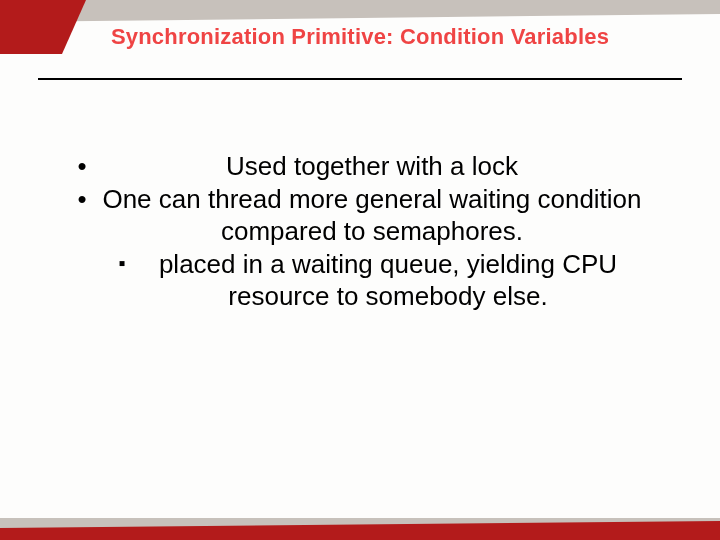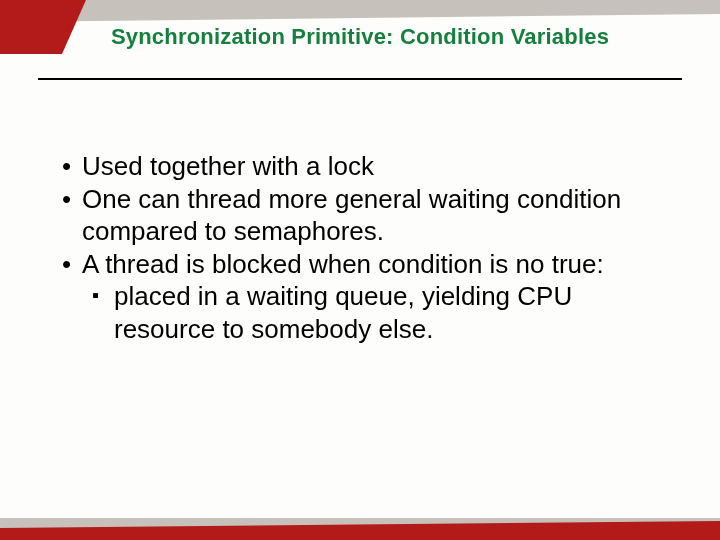--- a/index.html
+++ b/index.html
@@ -39,39 +39,40 @@
     height: 22px;
   }
   .title {
     position: absolute;
     top: 24px;
     left: 0;
     width: 720px;
     text-align: center;
     font-weight: bold;
     font-size: 22px;
-    color: #15803d;
+    color: #ef4444;
     letter-spacing: 0.2px;
   }
   .underline {
     position: absolute;
     top: 78px;
     left: 38px;
     width: 644px;
     height: 2px;
     background: #000;
   }
   .content {
     position: absolute;
     top: 150px;
     left: 62px;
     width: 600px;
     font-size: 26px;
     color: #000;
     line-height: 1.25;
+    text-align: center;
   }
   .b1 {
     margin-bottom: 0px;
   }
   .b1 .dot {
     display: inline-block;
     width: 20px;
     vertical-align: top;
   }
   .b1 .txt {
@@ -122,23 +123,20 @@
 
   <div class="underline"></div>
 
   <div class="content">
     <div class="b1">
       <span class="dot">•</span><span class="txt">Used together with a lock</span>
     </div>
     <div class="b1">
       <span class="dot">•</span><span class="txt">One can thread more general waiting condition compared to semaphores.</span>
     </div>
-    <div class="b1">
-      <span class="dot">•</span><span class="txt">A thread  is blocked when condition is no true:</span>
-    </div>
     <div class="b2">
       <span class="sq">▪</span><span class="txt">placed in a waiting queue,  yielding CPU resource to somebody else.</span>
     </div>
   </div>
 
   <svg class="footer-band" viewBox="0 0 720 22" preserveAspectRatio="none">
     <polygon points="0,8 720,0 720,22 0,22" fill="#b31b1b"></polygon>
     <polygon points="0,0 720,0 720,3 0,10" fill="#c7c1bb"></polygon>
   </svg>
 

